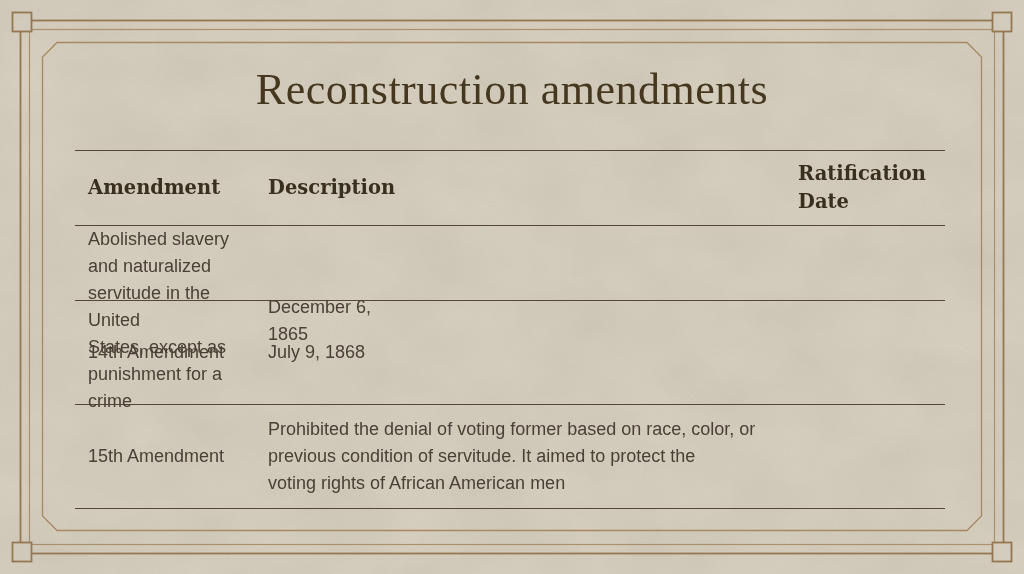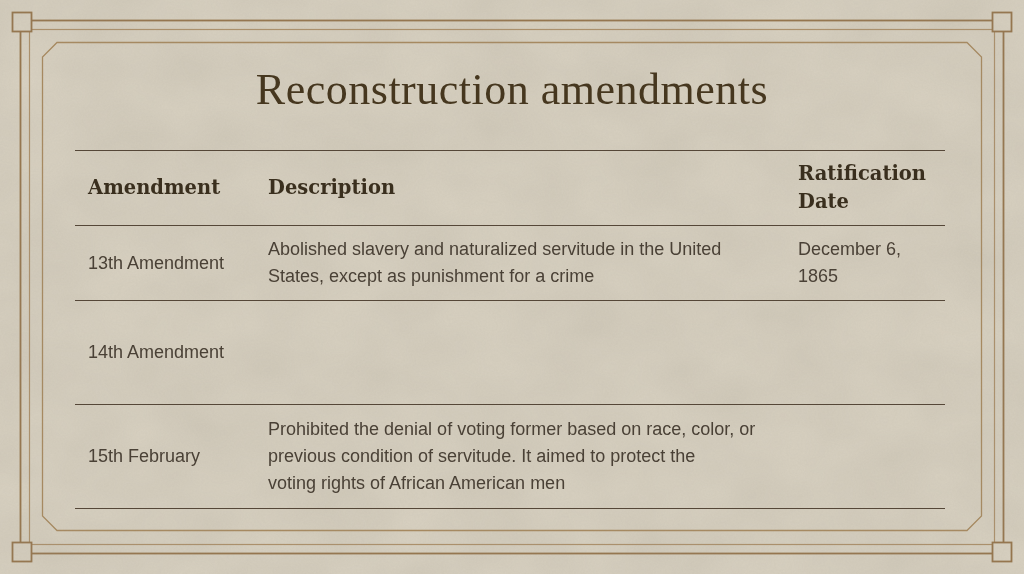--- a/index.html
+++ b/index.html
@@ -101,32 +101,32 @@
   <div class="table">
 
     <div class="t-row h-row">
       <div class="cell head">Amendment</div>
       <div class="cell head">Description</div>
       <div class="cell head">Ratification
 Date</div>
     </div>
 
     <div class="t-row r1">
-      <div class="cell body-text">13th Amendment</div>
       <div class="cell body-text">Abolished slavery and naturalized servitude in the United
 States, except as punishment for a crime</div>
       <div class="cell body-text">December 6,
 1865</div>
     </div>
 
     <div class="t-row r2">
       <div class="cell body-text">14th Amendment</div>
+      <div class="cell body-text">July 9, 1868</div>
     </div>
 
     <div class="t-row r3 last">
-      <div class="cell body-text">15th February</div>
+      <div class="cell body-text">15th Amendment</div>
       <div class="cell body-text">Prohibited the denial of voting former based on race, color, or
 previous condition of servitude. It aimed to protect the
 voting rights of African American men</div>
     </div>
 
   </div>
 </div>
 
 </body></html>

